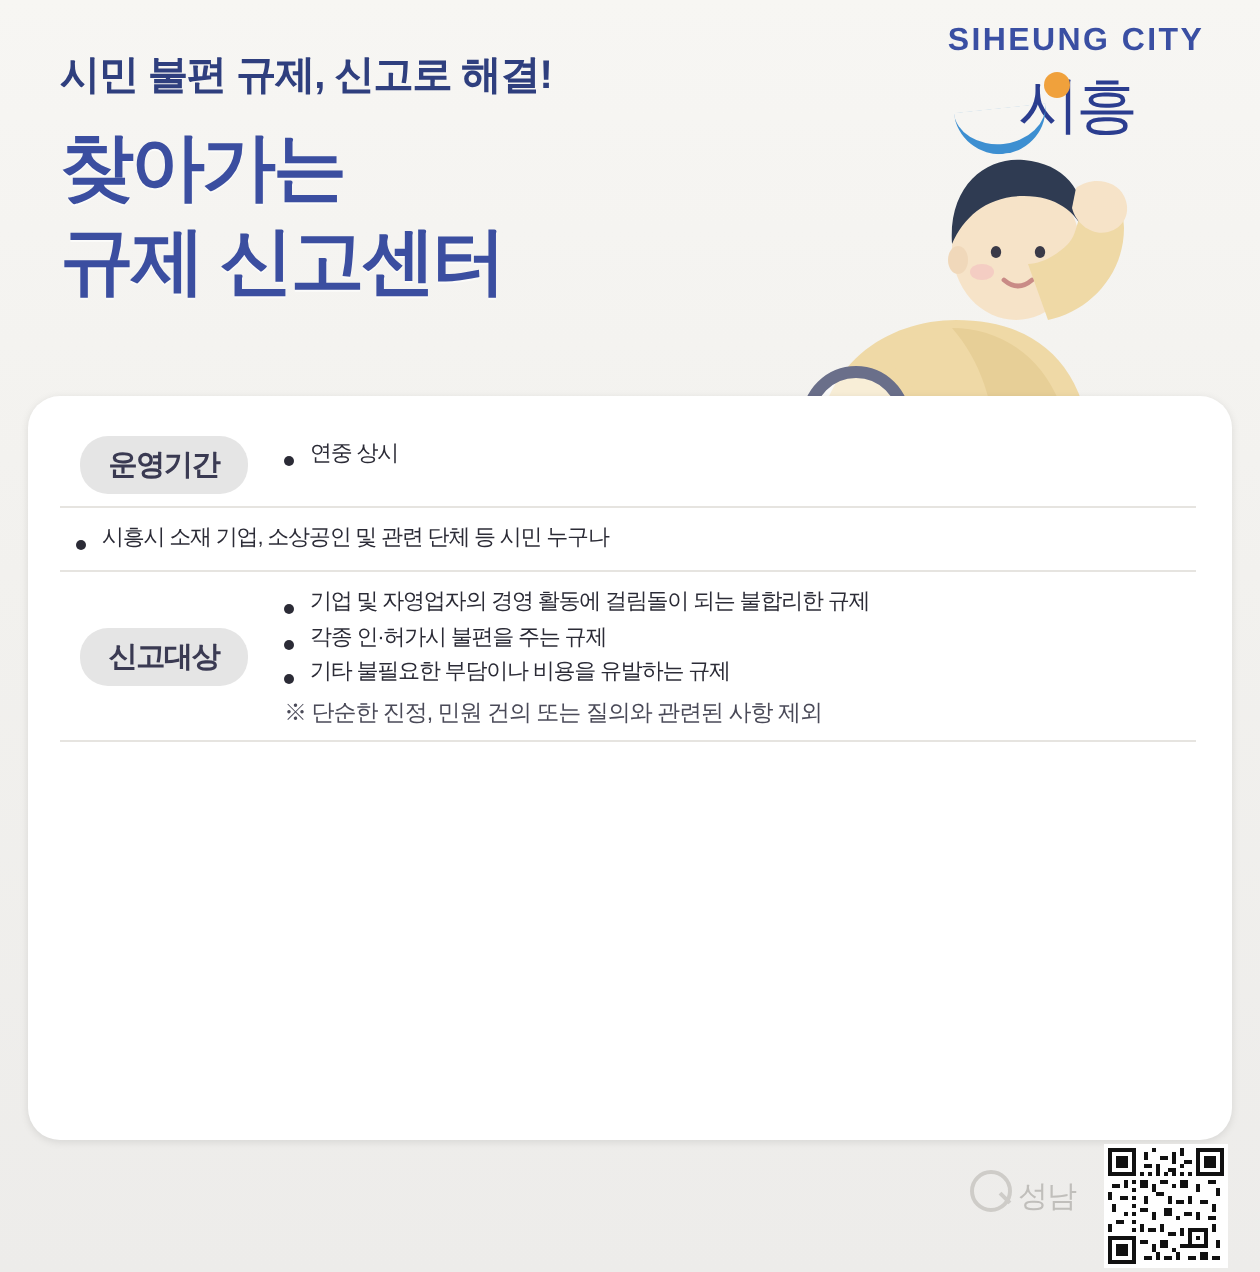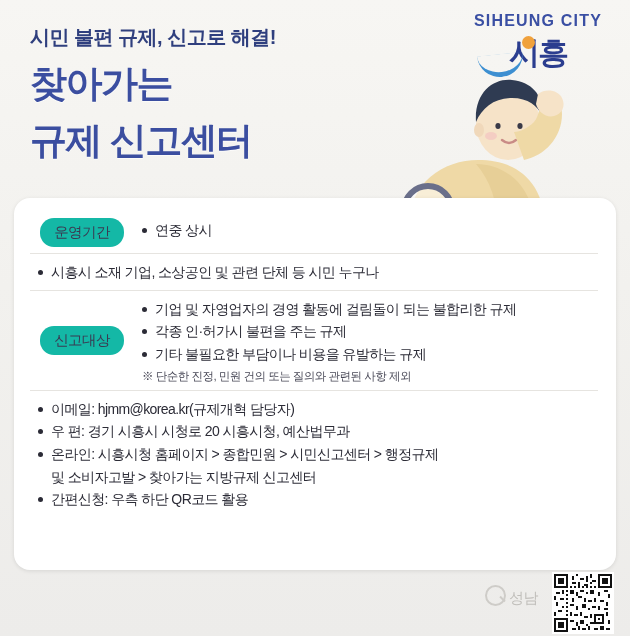--- a/index.html
+++ b/index.html
@@ -40,21 +40,20 @@
     font-size: 37px;
     font-weight: bold;
     color: #3b4ea0;
     letter-spacing: -1.5px;
     line-height: 1.26;
     margin: 0;
     text-shadow: 0 1px 0 rgba(255,255,255,0.6);
   }
   .title-big .line2 {
     display: block;
-    margin-top: 10px;
   }
 
   
   .logo {
     position: absolute;
     top: 12px;
     right: 26px;
     text-align: center;
     width: 132px;
   }
@@ -64,21 +63,21 @@
     color: #3a4fa3;
     font-weight: bold;
     margin-bottom: 2px;
   }
   .logo-mark {
     position: relative;
     height: 42px;
   }
   .logo-ko {
     font-size: 31px;
-    font-weight: bold;
+    font-weight: normal;
     color: #2b3d8f;
     letter-spacing: -2px;
     line-height: 42px;
   }
   .logo-swoosh {
     position: absolute;
     left: 6px;
     top: 22px;
     width: 46px;
     height: 18px;
@@ -130,43 +129,43 @@
   .tag-cell {
     width: 104px;
     flex: 0 0 104px;
     display: flex;
     align-items: center;
     justify-content: center;
     align-self: center;
   }
   .tag {
     display: inline-block;
-    background: #14b8a6;
+    background: #e5e5e5;
     color: #3a3a52;
     font-size: 14.5px;
-    font-weight: normal;
+    font-weight: bold;
     letter-spacing: -0.6px;
     border-radius: 14px;
     padding: 5px 14px;
     white-space: nowrap;
   }
   .content-cell {
     flex: 1 1 auto;
     padding-left: 6px;
     padding-top: 1px;
   }
   ul.bullets {
     margin: 0;
     padding: 0;
     list-style: none;
   }
   ul.bullets li {
     position: relative;
     padding-left: 15px;
-    font-size: 14px;
+    font-size: 11px;
     color: #2b2b36;
     letter-spacing: -0.6px;
     line-height: 1.62;
   }
   ul.bullets li::before {
     content: "";
     position: absolute;
     left: 2px;
     top: 9px;
     width: 5px;
@@ -327,29 +326,20 @@
         <ul class="bullets">
           <li>기업 및 자영업자의 경영 활동에 걸림돌이 되는 불합리한 규제</li>
           <li>각종 인·허가시 불편을 주는 규제</li>
           <li>기타 불필요한 부담이나 비용을 유발하는 규제</li>
         </ul>
         <div class="note">※ 단순한 진정, 민원 건의 또는 질의와 관련된 사항 제외</div>
       </div>
     </div>
 
     <div class="row">
-      <div class="content-cell">
-        <ul class="bullets">
-          <li>이메일: hjmm@korea.kr(규제개혁 담당자)</li>
-          <li>우  편: 경기 시흥시 시청로 20 시흥시청, 예산법무과</li>
-          <li>온라인: 시흥시청 홈페이지 &gt; 종합민원 &gt; 시민신고센터 &gt; 행정규제</li>
-          <li class="sub">및 소비자고발 &gt; 찾아가는 지방규제 신고센터</li>
-          <li>간편신청:  우측 하단 QR코드 활용</li>
-        </ul>
-      </div>
     </div>
 
   </div>
 
   <div class="footer">
 
     <div class="watermark">
       <span class="wm-icon"></span><span>성남</span>
     </div>
 

